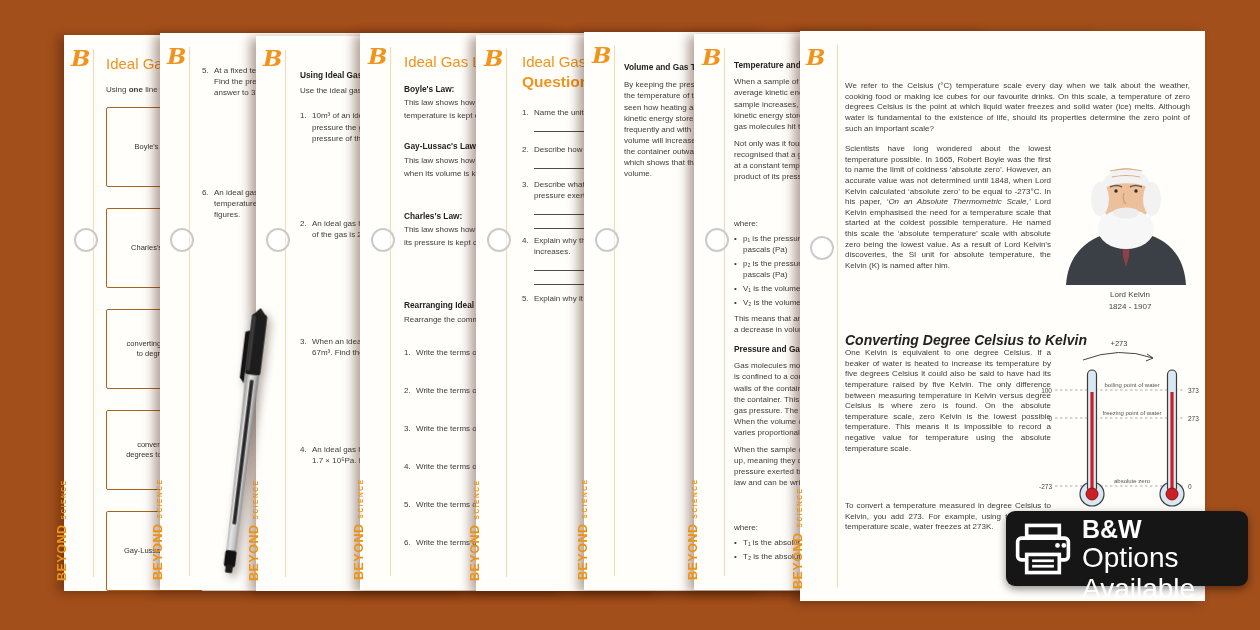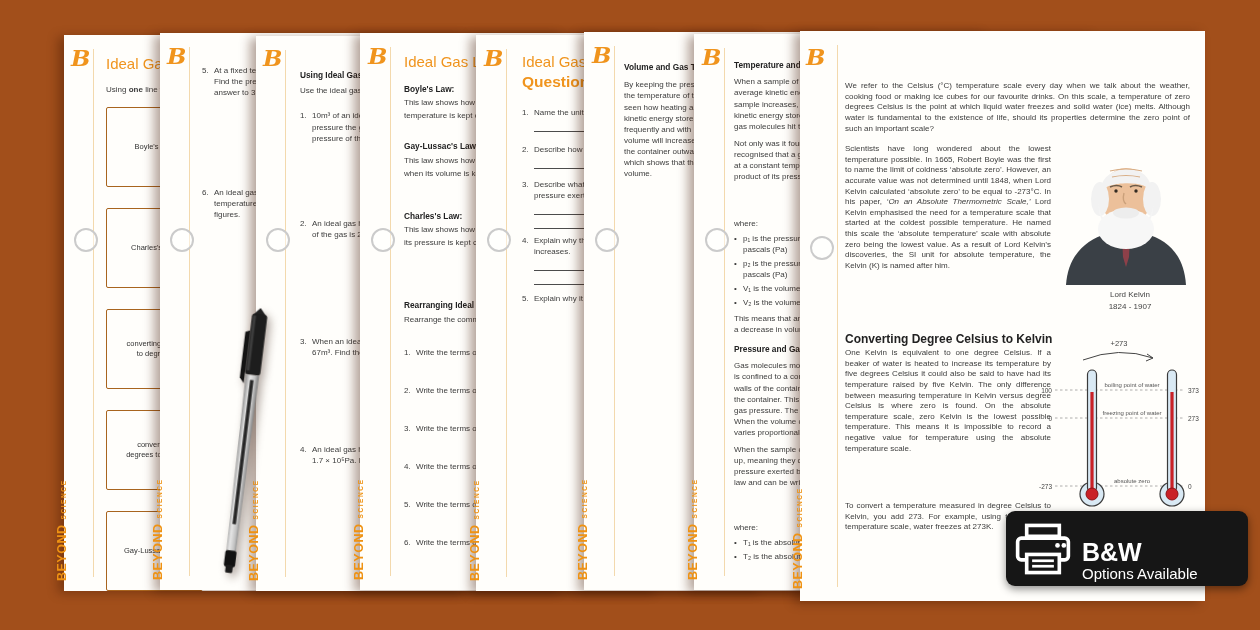--- a/index.html
+++ b/index.html
@@ -34,35 +34,35 @@
         display:flex;flex-direction:column;align-items:center;justify-content:center;
         font-size:7.5px;color:#333;line-height:1.35;}
   .mbox .bln{white-space:nowrap;}
   .blt{display:flex;margin-top:3px;}
   .blt .bdot{width:9px;flex:none;}
   .ans-rule{width:150px;height:13px;border-bottom:1px solid #4c4c4c;}
 
   
   .mtitle{position:absolute;color:#f0941d;font-size:19.5px;font-weight:500;white-space:nowrap;}
   .mbody{position:absolute;font-size:8px;line-height:1.33;color:#3c3c3c;text-align:justify;}
-  .mh2{position:absolute;font-weight:bold;color:#222;font-size:12px;white-space:nowrap;}
+  .mh2{position:absolute;font-weight:bold;color:#222;font-size:14px;white-space:nowrap;font-style:italic;}
   .caption{position:absolute;text-align:center;font-size:8px;color:#444;line-height:1.5;}
 
   
   .pen{position:absolute;left:221px;top:306px;width:46px;height:276px;z-index:20;
        transform:rotate(7deg);filter:drop-shadow(4px 4px 4px rgba(40,15,0,.35));}
 
   
   .badge{position:absolute;left:1006px;top:511px;width:242px;height:75px;z-index:30;
          background:#161616;border-radius:9px;display:flex;align-items:center;
          box-shadow:0 3px 8px rgba(0,0,0,.45);}
   .badge .bicon{flex:none;margin-left:8px;}
   .badge .btxt{margin-left:10px;color:#fff;line-height:1.1;}
   .badge .b1{font-weight:bold;font-size:25px;margin-top:24px;}
-  .badge .b2{font-size:15px;}
+  .badge .b2{font-size:28px;}
 </style>
 </head>
 <body>
 
 <div class="stage">
 
   <div class="page" style="left:64px;top:35px;width:403px;height:556px;z-index:1;">
     <div class="blogo" style="left:7px;top:11px;">B</div>
     <div class="rule" style="left:29px;"></div>
     <div class="hole" style="left:10px;top:193px;"></div>

